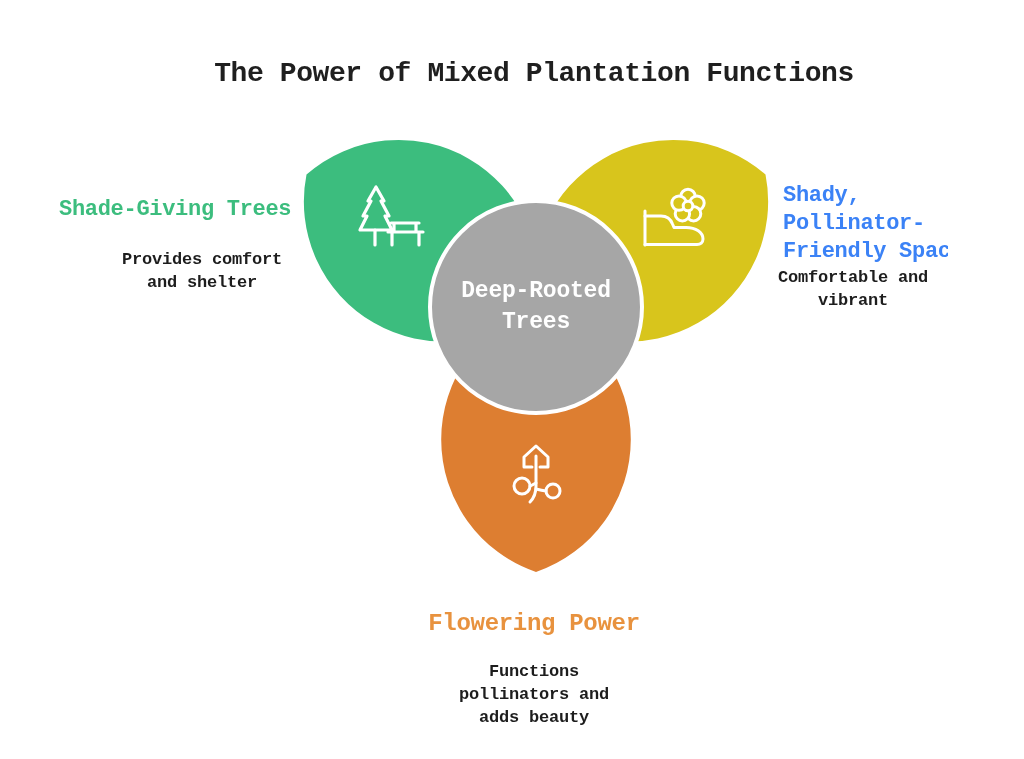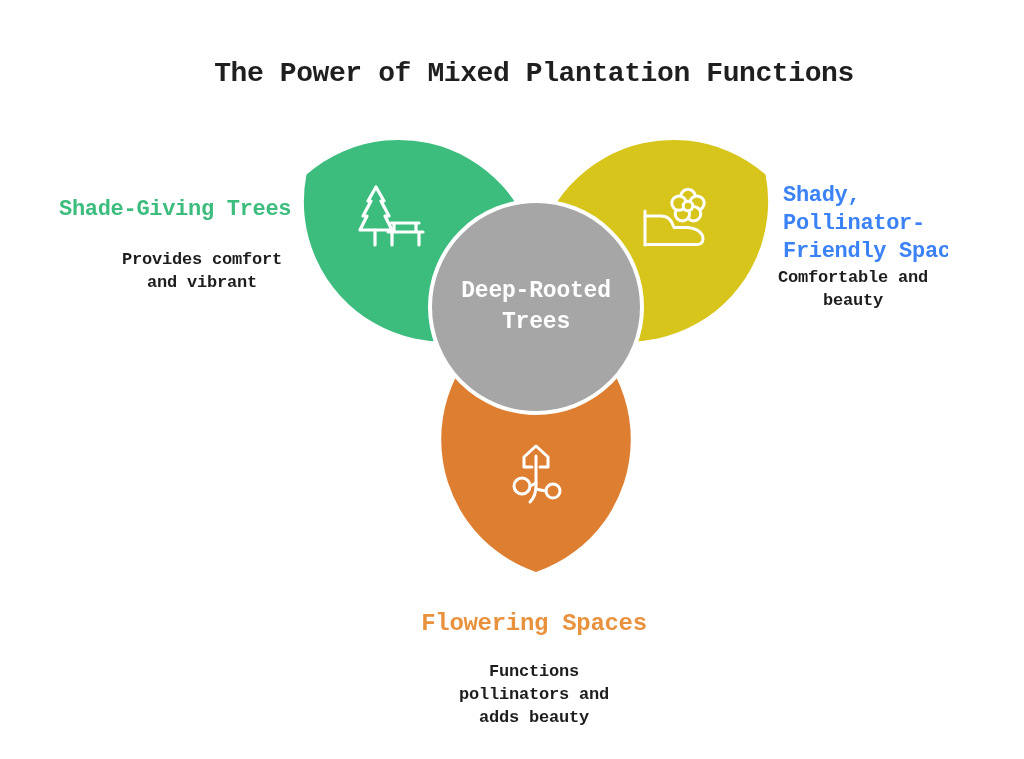--- a/index.html
+++ b/index.html
@@ -64,22 +64,22 @@
       <circle cx="18" cy="47" r="8"></circle>
       <circle cx="49" cy="52" r="7"></circle>
       <path d="M32,44 C29,45.5 28,46.3 26,47.2"></path>
       <path d="M32,50 C36,51 38,51.5 42,52"></path>
     </g>
   </svg>
 
   <div class="abs title" style="left:534px;top:58px">The Power of Mixed Plantation Functions</div>
 
   <div class="abs heading" style="left: 59px; top: 196px; white-space: nowrap; color: rgb(60, 189, 126);">Shade-Giving Trees</div>
-  <div class="abs sub" style="left:118px;top:248px;width:168px">Provides comfort and vibrant</div>
+  <div class="abs sub" style="left:118px;top:248px;width:168px">Provides comfort and shelter</div>
 
   <div class="abs heading" style="left: 783px; top: 182px; width: 228px; color: #3b82f6;">Shady, Pollinator-Friendly Spaces</div>
-  <div class="abs sub" style="left:777px;top:266px;width:152px">Comfortable and beauty</div>
+  <div class="abs sub" style="left:777px;top:266px;width:152px">Comfortable and vibrant</div>
 
-  <div class="abs heading" style="left: 534px; top: 610px; transform: translateX(-50%); white-space: nowrap; font-size: 24px; color: rgb(232, 146, 62);">Flowering Spaces</div>
+  <div class="abs heading" style="left: 534px; top: 610px; transform: translateX(-50%); white-space: nowrap; font-size: 24px; color: rgb(232, 146, 62);">Flowering Power</div>
   <div class="abs sub" style="left:444px;top:660px;width:180px">Functions pollinators and adds beauty</div>
 
   <div class="abs center-label" style="left:456px;top:276px;width:160px">Deep-Rooted Trees</div>
 </div>
 
 </body></html>

